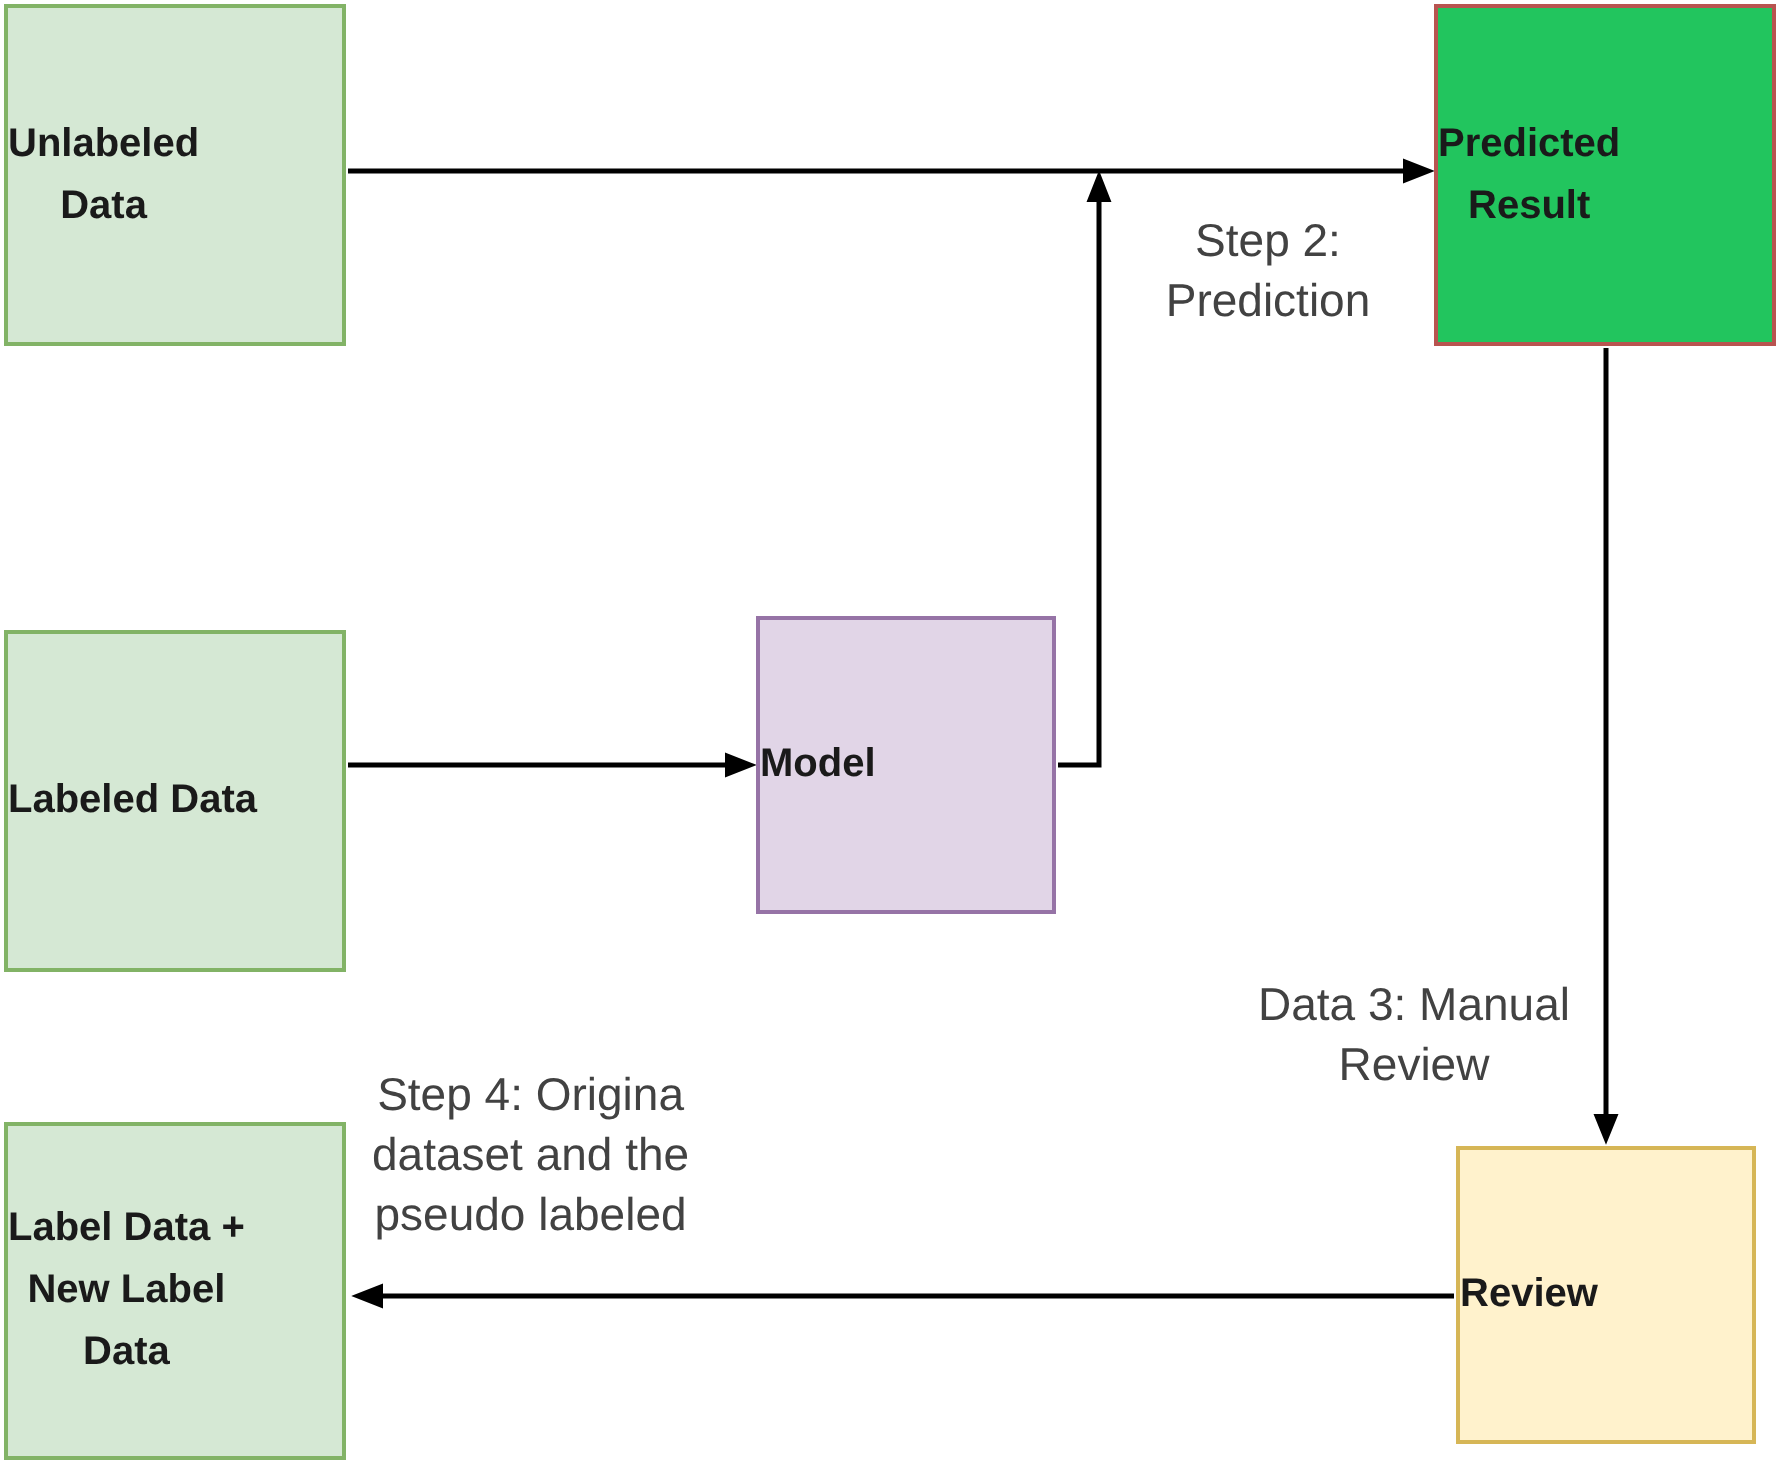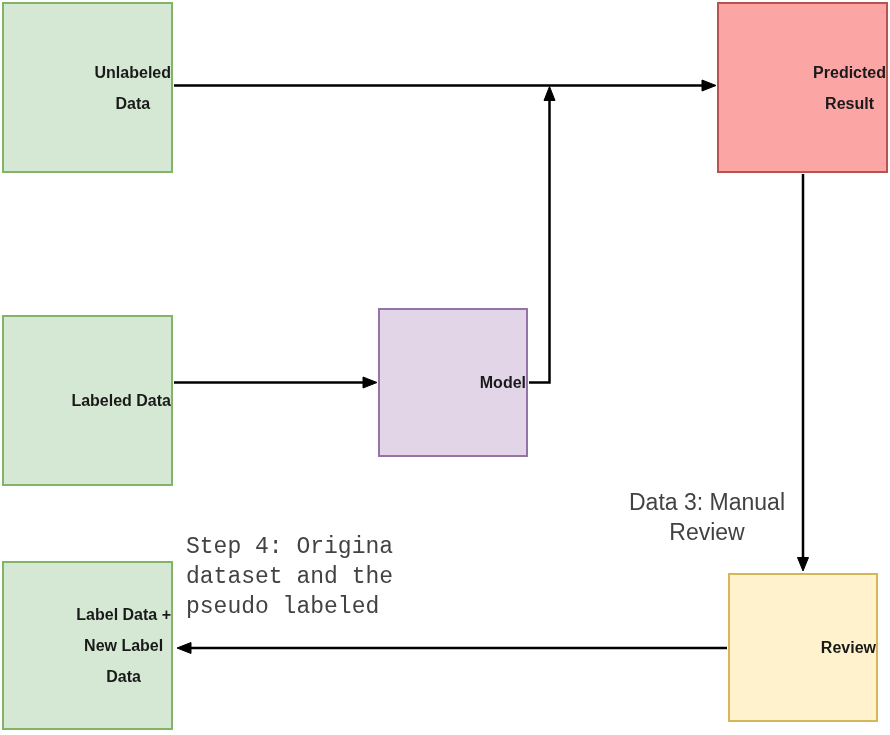--- a/index.html
+++ b/index.html
@@ -22,48 +22,47 @@
     width: 890px;
     height: 735px;
     pointer-events: none;
   }
   .node {
     position: absolute;
     box-sizing: border-box;
     border: 2px solid;
     display: flex;
     align-items: center;
-    justify-content: flex-end;
+    justify-content: flex-start;
     text-align: center;
     font-weight: bold;
-    font-size: 16px;
+    font-size: 20px;
     line-height: 31px;
     color: #1a1a1a;
     white-space: pre-line;
   }
   .node-green  { background: #d5e8d4; border-color: #82b366; }
-  .node-pink   { background: #fca5a5; border-color: #b85450; }
-  .node-purple { background: #e1d5e7; border-color: #9673a6; padding-left: 36px; }
+  .node-pink   { background: #22c55e; border-color: #b85450; }
+  .node-purple { background: #e1d5e7; border-color: #9673a6; }
   .node-yellow { background: #fff2cc; border-color: #d6b656; }
   .edge-label {
     position: absolute;
     font-size: 23px;
     line-height: 30px;
     color: #424242;
     white-space: pre-line;
   }
   .edge-label.centered {
     text-align: center;
     transform: translateX(-50%);
   }
   .edge-label.clipped {
-    text-align: left;
+    text-align: center;
     max-width: 212px;
     overflow: hidden;
-    font-family: Liberation Mono, monospace;
   }
 </style>
 </head>
 <body>
 
 <div class="canvas">
 
   <svg class="edges-svg" viewBox="0 0 890 735" xmlns="http://www.w3.org/2000/svg">
 
     <g stroke="#000000" fill="#000000" stroke-width="2.5">
@@ -107,27 +106,29 @@
   </div>
 
   <div class="node node-purple" style="left:378px; top:308px; width:150px; height:149px;">
     <span>Model</span>
   </div>
 
   <div class="node node-yellow" style="left:728px; top:573px; width:150px; height:149px;">
     <span>Review</span>
   </div>
 
-  <div class="node node-green" style="left:2px; top:561px; width:171px; height:169px;padding-left:48px;">
+  <div class="node node-green" style="left:2px; top:561px; width:171px; height:169px;">
     <span>Label Data +
 New Label
 Data</span>
   </div>
 
 
+  <div class="edge-label centered" style="left:634px; top:105px;">Step 2:
+Prediction</div>
 
   <div class="edge-label centered" style="left:707px; top:487px;">Data 3: Manual
 Review</div>
 
   <div class="edge-label clipped" style="left:186px; top:532px;">Step 4: Origina
 dataset and the
 pseudo labeled</div>
 
 </div>
 

